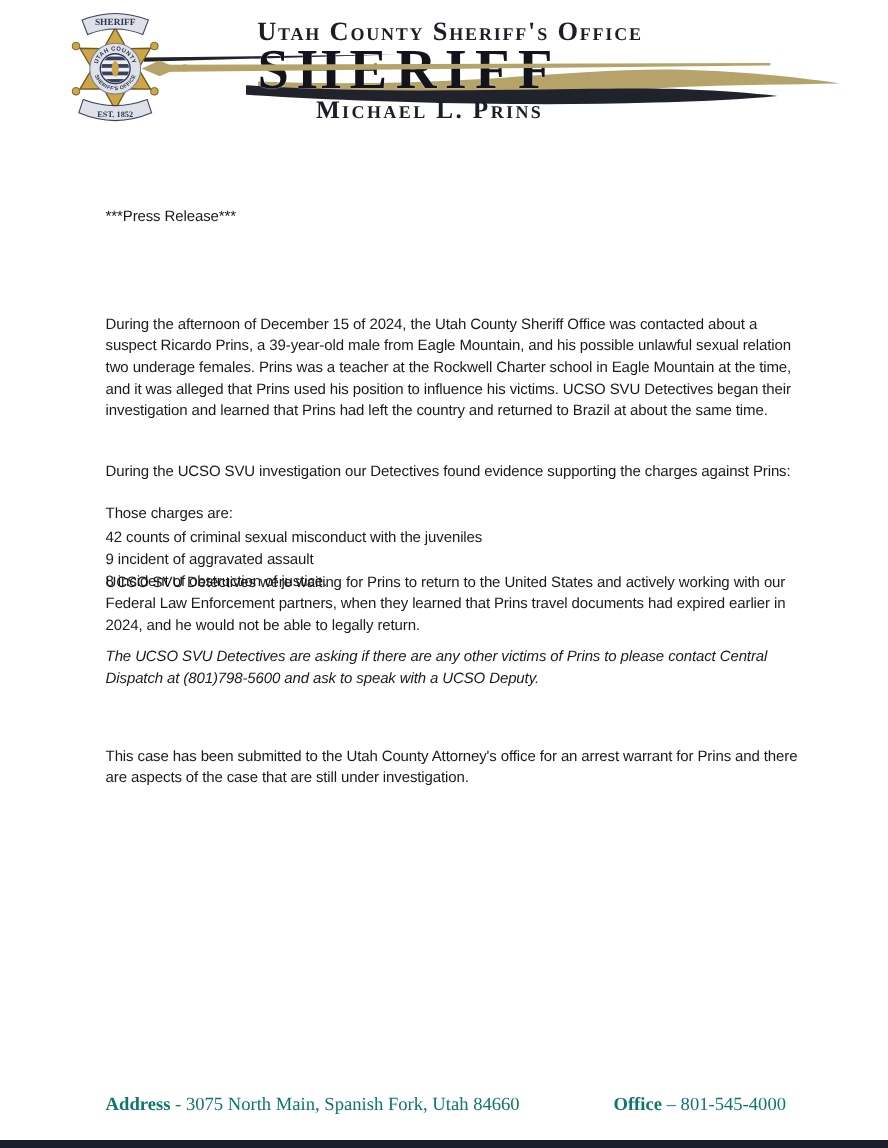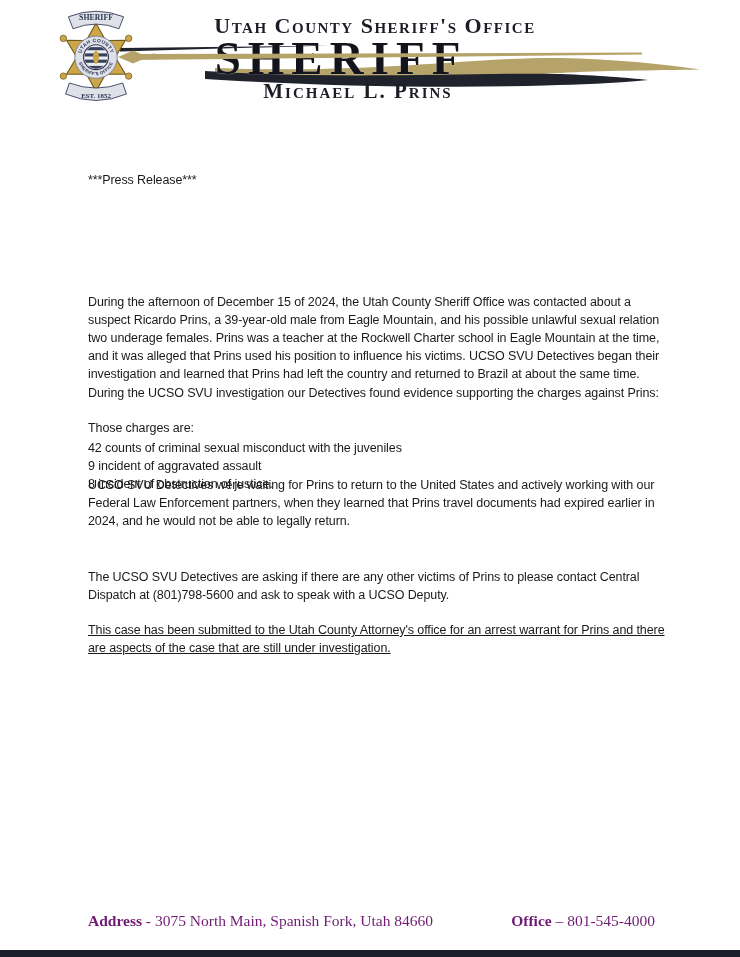--- a/index.html
+++ b/index.html
@@ -26,32 +26,32 @@
   }
   .swoosh-svg{position:absolute;left:0;top:0;z-index:1;}
   .strike-svg{position:absolute;left:0;top:0;z-index:3;pointer-events:none;}
   .badge-svg{position:absolute;left:50px;top:2px;z-index:4;}
   
   .doc-text{
     position:absolute;left:88px;width:582px;font-size:12.5px;line-height:18px;
     letter-spacing:-0.1px;color:#1a1a1a;
   }
   .tag{top:171px;}
-  .p1{top:261px;margin-top:32px;}
+  .p1{top:261px;}
   .p2{top:384px;}
   .charges-intro{top:419px;}
   .charges{top:439px;}
   .p3{top:476px;}
-  .p4{top:568px;}
-  .p5{top:621px;text-decoration:underline;}
+  .p4{top:538px;font-style:italic;}
+  .p5{top:621px;}
   
   .footer{
     position:absolute;left:88px;top:912px;width:567px;display:flex;
     justify-content:space-between;align-items:baseline;
-    font-family:"Liberation Serif",serif;font-size:15.5px;color:#701a75;
+    font-family:"Liberation Serif",serif;font-size:15.5px;color:#0f766e;
   }
   .footer b{font-weight:bold;}
   .bottom-bar{
     position:absolute;left:0;bottom:0;width:740px;height:7px;background:#1a1f2b;
   }
 </style>
 </head>
 <body>
 
 <div class="page">

